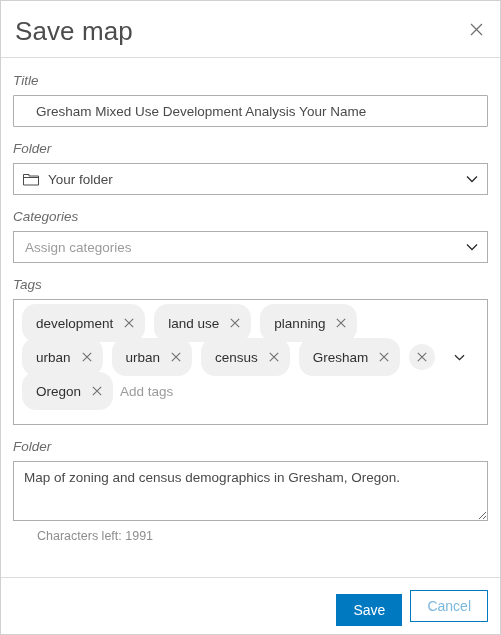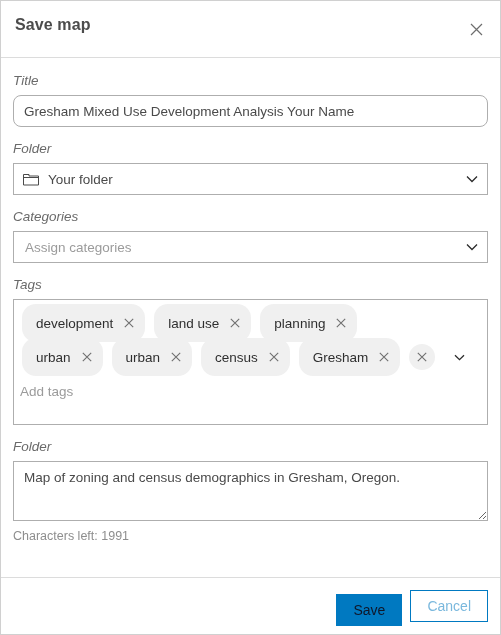--- a/index.html
+++ b/index.html
@@ -25,23 +25,23 @@
   .dlg-header {
     position: relative;
     height: 57px;
     box-sizing: border-box;
     border-bottom: 1px solid #dcdcdc;
   }
   .dlg-title {
     position: absolute;
     left: 14px;
     top: 15px;
-    font-size: 16px;
+    font-size: 26px;
     color: #4c4c4c;
-    font-weight: 700;
+    font-weight: 400;
     letter-spacing: 0.1px;
   }
   .close-btn {
     position: absolute;
     right: 10px;
     top: 14px;
     width: 28px;
     height: 28px;
     display: flex;
     align-items: center;
@@ -73,23 +73,23 @@
 
   .text-input {
     box-sizing: border-box;
     width: 100%;
     height: 32px;
     border: 1px solid #aeaeae;
     background: #fff;
     font-family: "Liberation Sans", sans-serif;
     font-size: 13.5px;
     color: #4a4a4a;
-    padding: 0 10px;
+    padding: 0 22px;
     outline: none;
-    border-radius: 8px;
+    border-radius: 1px;
   }
   .text-input::placeholder { color: #9b9b9b; }
 
   .select-wrap {
     position: relative;
     box-sizing: border-box;
     width: 100%;
     height: 32px;
     border: 1px solid #aeaeae;
     background: #fff;
@@ -211,20 +211,21 @@
     padding: 7px 10px;
     outline: none;
     resize: vertical;
     line-height: 18px;
     display: block;
   }
   .char-left {
     font-size: 12.5px;
     color: #8e8e8e;
     margin-top: 8px;
+    margin-left: 24px;
   }
 
   
   .dlg-footer {
     position: absolute;
     left: 0;
     right: 0;
     bottom: 0;
     height: 57px;
     box-sizing: border-box;
@@ -241,21 +242,21 @@
     height: 32px;
     padding: 0 16px;
     box-sizing: border-box;
     cursor: pointer;
     border-radius: 0;
     line-height: 30px;
   }
   .btn-primary {
     background: #0079c1;
     border: 1px solid #0079c1;
-    color: #0f172a;
+    color: #ffffff;
     margin-top: 8px;
   }
   .btn-secondary {
     background: #ffffff;
     border: 1px solid #0079c1;
     color: #7ab8dd;
   }
 </style>
 </head>
 <body>
@@ -376,20 +377,28 @@
                   <path d="M0.8 0.8 L9.2 9.2 M9.2 0.8 L0.8 9.2" stroke="currentColor" stroke-width="1.1" fill="none"></path>
                 </svg>
               </span>
               <span class="tags-chev">
                 <svg width="11" height="7" viewBox="0 0 11 7" aria-hidden="true">
                   <path d="M1 1.3 L5.5 5.7 L10 1.3" stroke="currentColor" stroke-width="1.3" fill="none"></path>
                 </svg>
               </span>
             </div>
             <div class="tag-row">
+              <span class="chip">
+                <span>Oregon</span>
+                <span class="chip-x">
+                  <svg width="10" height="10" viewBox="0 0 10 10" aria-hidden="true">
+                    <path d="M0.8 0.8 L9.2 9.2 M9.2 0.8 L0.8 9.2" stroke="currentColor" stroke-width="1.1" fill="none"></path>
+                  </svg>
+                </span>
+              </span>
               <input type="text" class="add-tags-input" placeholder="Add tags" style="">
             </div>
           </div>
       </div>
     </div>
 
     <div class="field-block">
       <div class="field-label">Folder</div>
       <textarea class="summary-area" style="">Map of zoning and census demographics in Gresham, Oregon.</textarea>
       <div class="char-left">Characters left: 1991</div>

